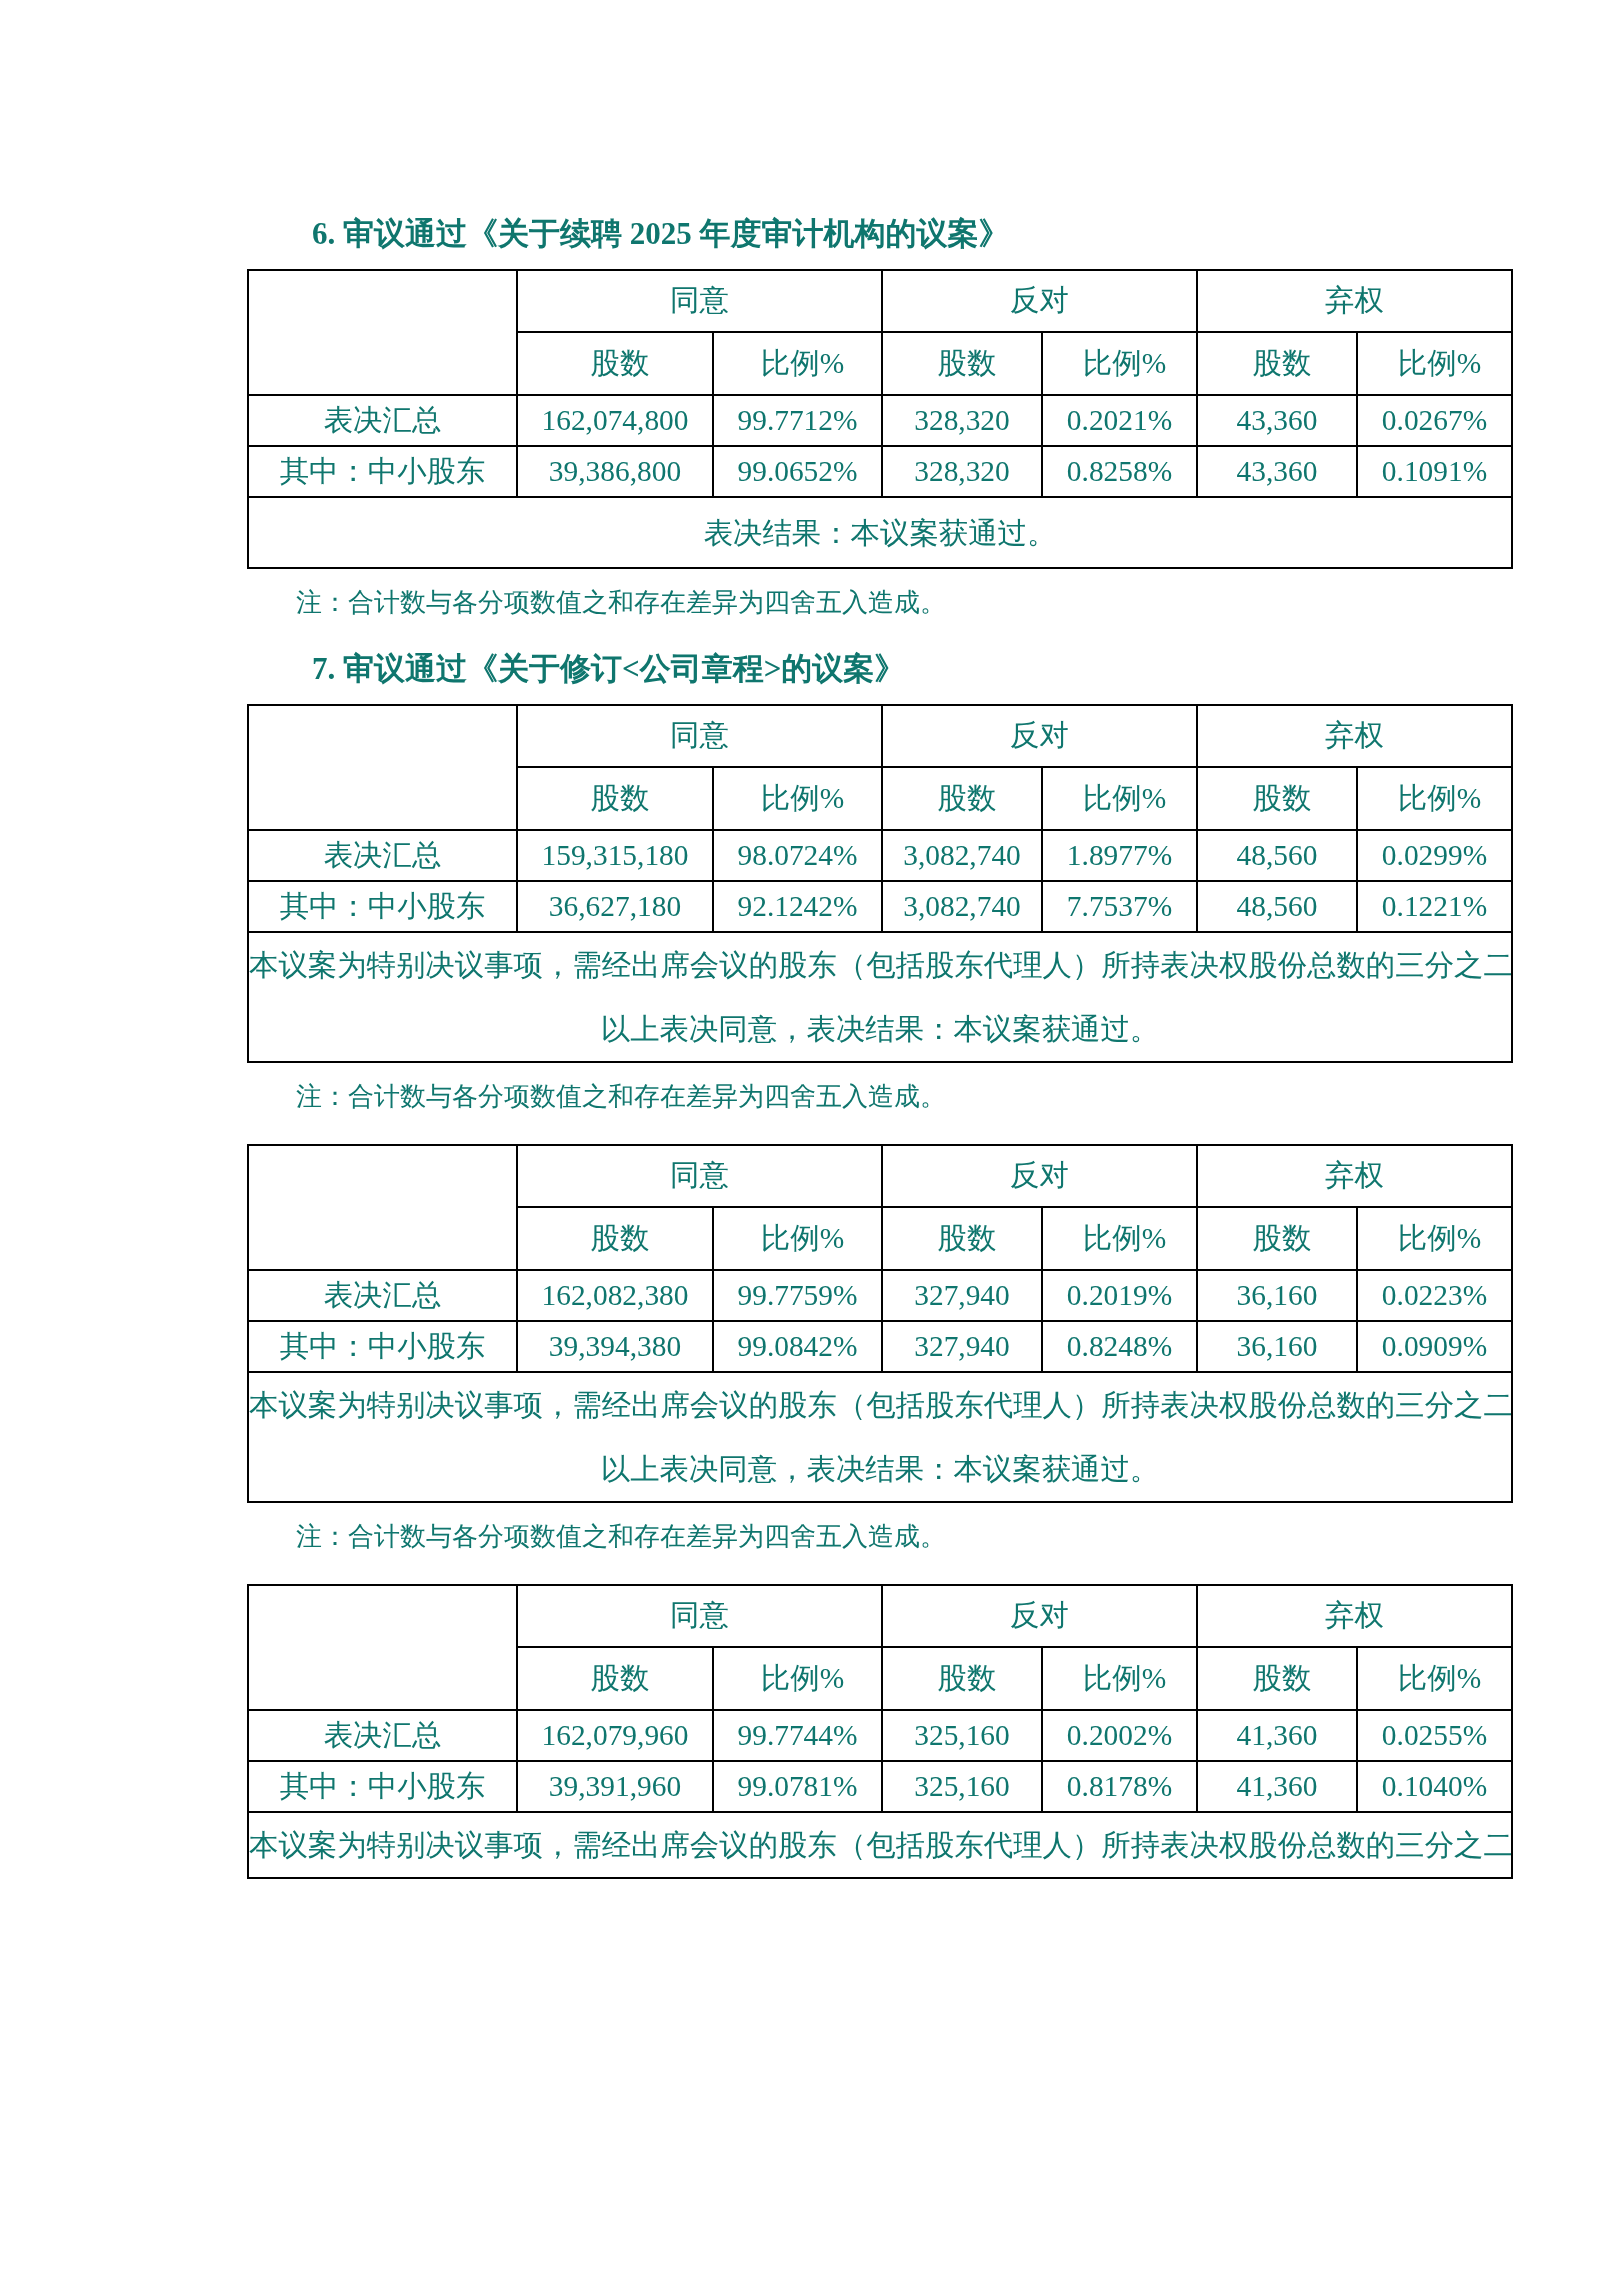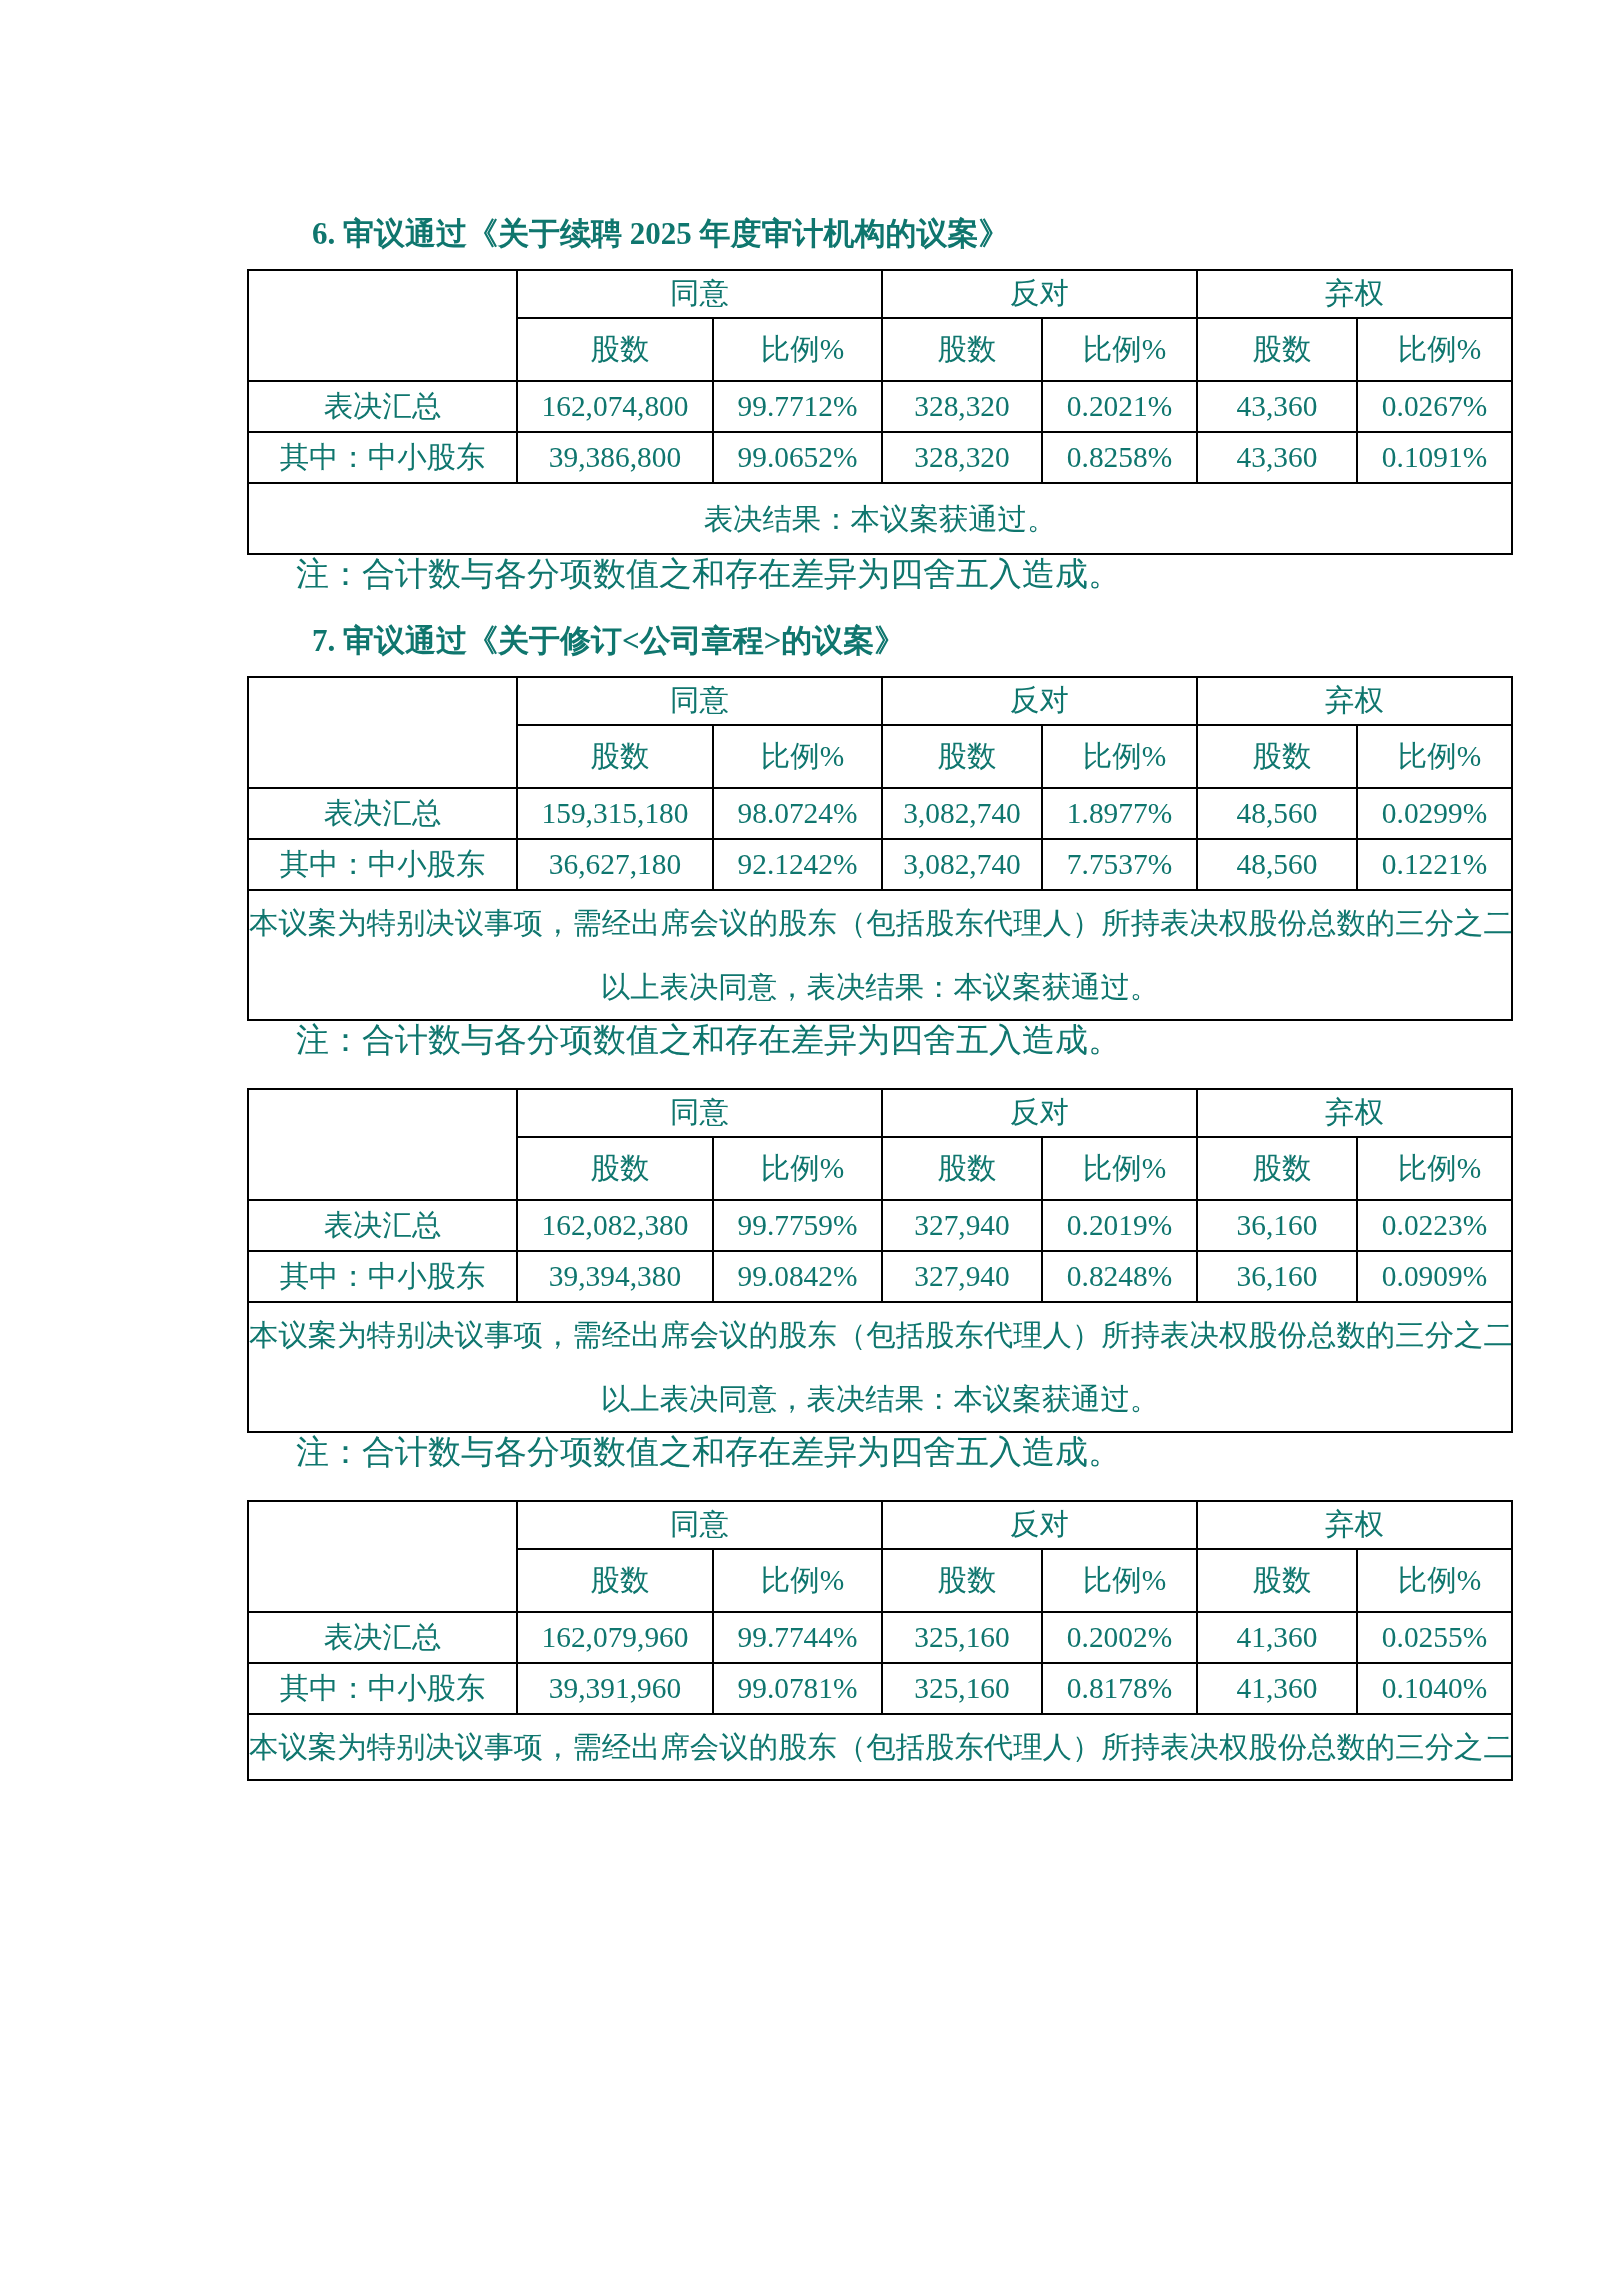--- a/index.html
+++ b/index.html
@@ -29,37 +29,37 @@
   }
   table.vote-table td {
     border: 2px solid #000000;
     border-top-width: 2.6px;
     border-bottom-width: 2.6px;
     text-align: center;
     vertical-align: middle;
     padding: 0;
     overflow: hidden;
   }
-  tr.hdr-groups td { height: 48px; }
+  tr.hdr-groups td { height: 62px; }
   tr.hdr-sub td { height: 63px; padding-left: 10px; }
   tr.data-row td { height: 51px; }
   td.result-cell {
     text-align: left;
     padding: 3.3px 7.9px;
   }
   tr.result-tall td { height: 71px; }
   tr.result-single td { height: 63px; }
   .result-line {
     line-height: 64px;
     white-space: nowrap;
   }
   .note {
-    font-size: 33px;
+    font-size: 26px;
     line-height: 35px;
-    margin: 2px 0 30px 49px;
+    margin: 16px 0 30px 49px;
     white-space: nowrap;
   }
   .proposal { margin: 0; }
 </style>
 </head>
 <body>
 
 <div class="page">
 
   <section class="proposal">

